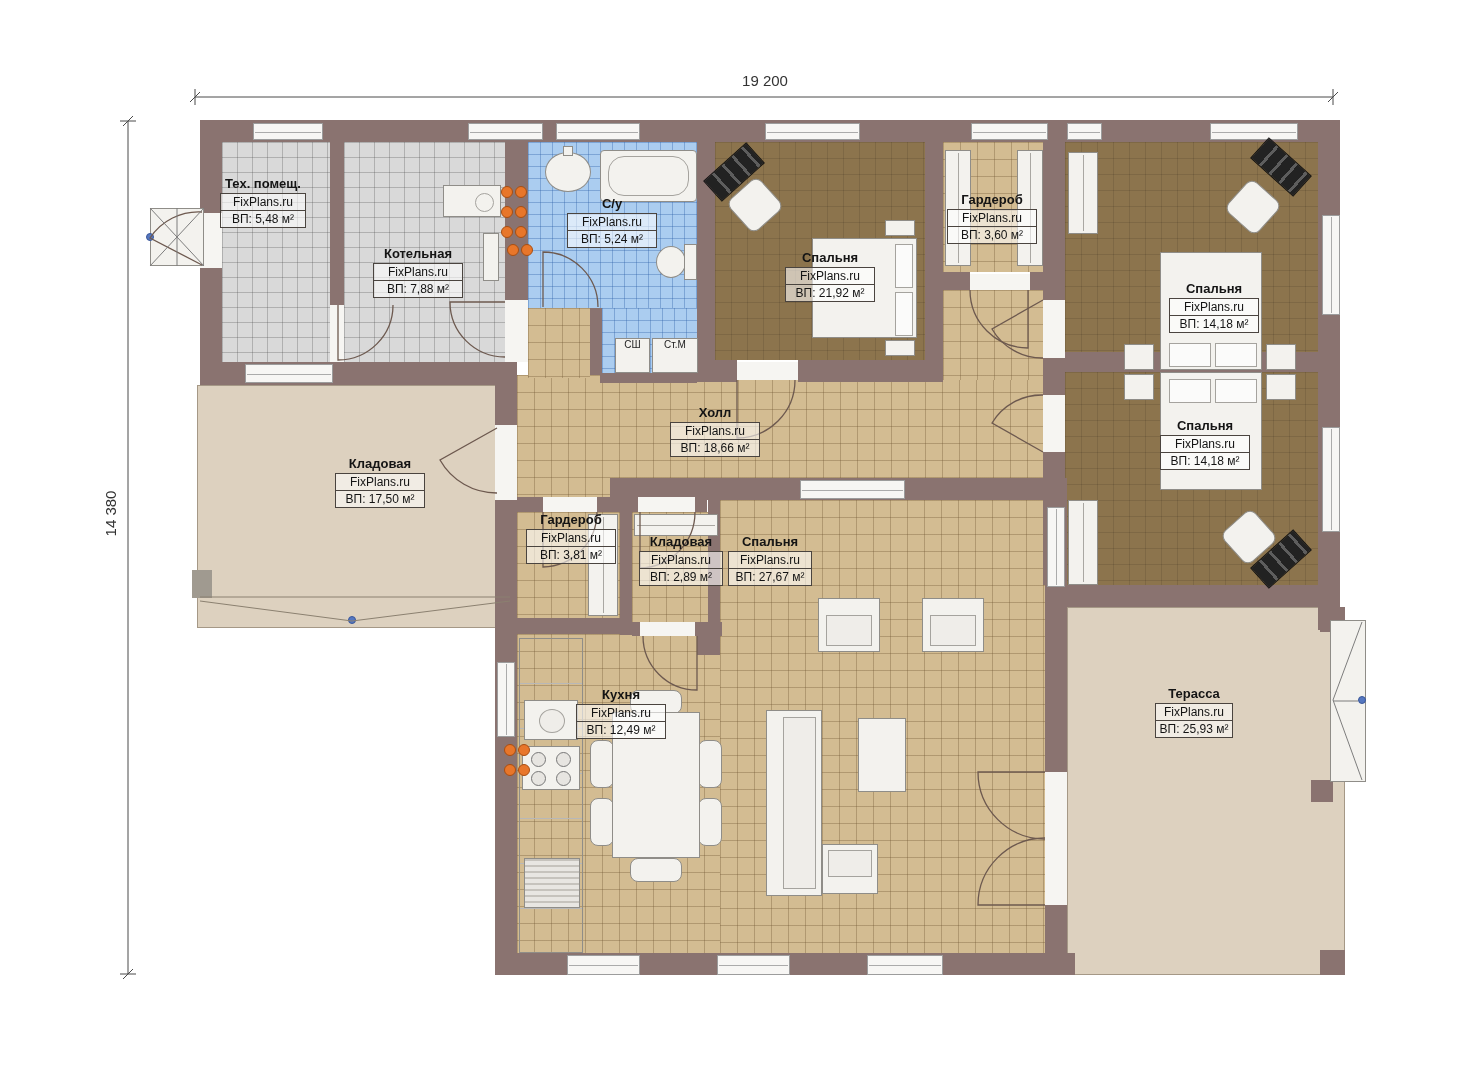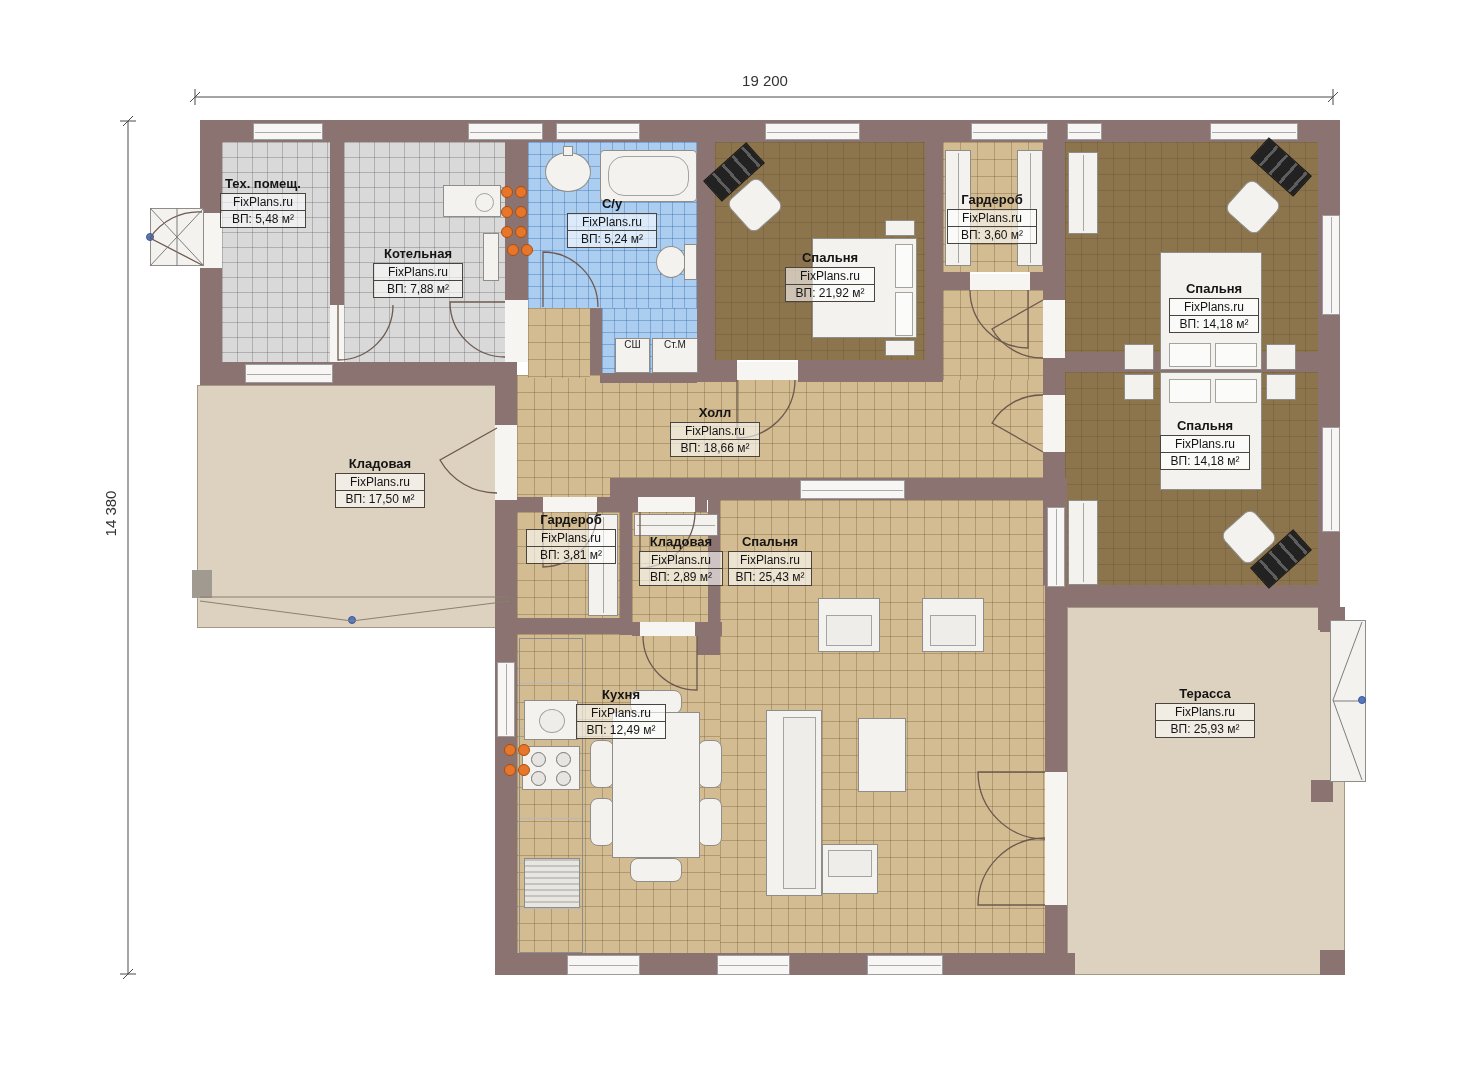--- a/index.html
+++ b/index.html
@@ -348,26 +348,26 @@
     <div class="rl-box">ВП: 3,81 м²</div>
   </div>
   <div class="room-label" style="left:639px;top:534px;width:84px">
     <div class="rl-name">Кладовая</div>
     <div class="rl-box">FixPlans.ru</div>
     <div class="rl-box">ВП: 2,89 м²</div>
   </div>
   <div class="room-label" style="left:728px;top:534px;width:84px">
     <div class="rl-name">Спальня</div>
     <div class="rl-box">FixPlans.ru</div>
-    <div class="rl-box">ВП: 25,43 м²</div>
+    <div class="rl-box">ВП: 27,67 м²</div>
   </div>
   <div class="room-label" style="left:576px;top:687px;width:90px">
     <div class="rl-name">Кухня</div>
     <div class="rl-box">FixPlans.ru</div>
     <div class="rl-box">ВП: 12,49 м²</div>
   </div>
-  <div class="room-label" style="left:1155px;top:686px;width:100px">
+  <div class="room-label" style="left:1155px;top:686px;width:78px">
     <div class="rl-name">Терасса</div>
     <div class="rl-box">FixPlans.ru</div>
     <div class="rl-box">ВП: 25,93 м²</div>
   </div>
 
 </div>
 
 </body></html>

